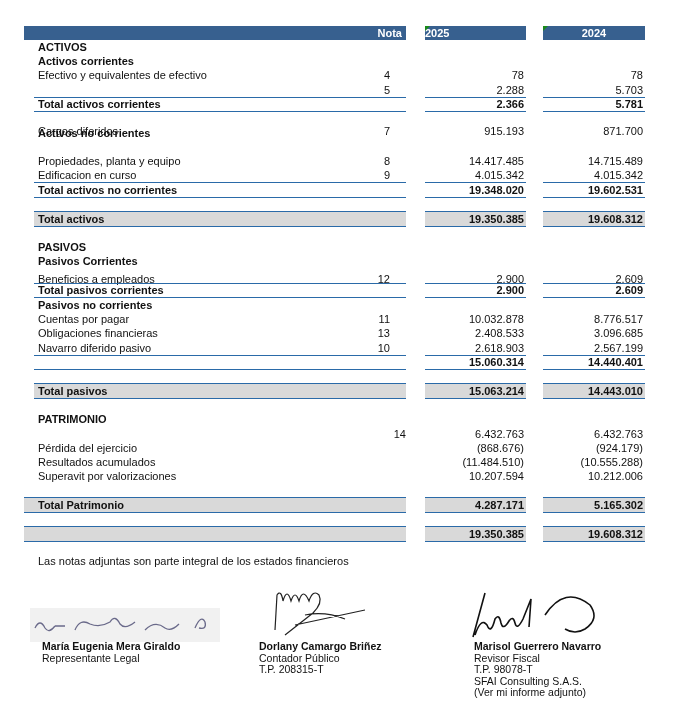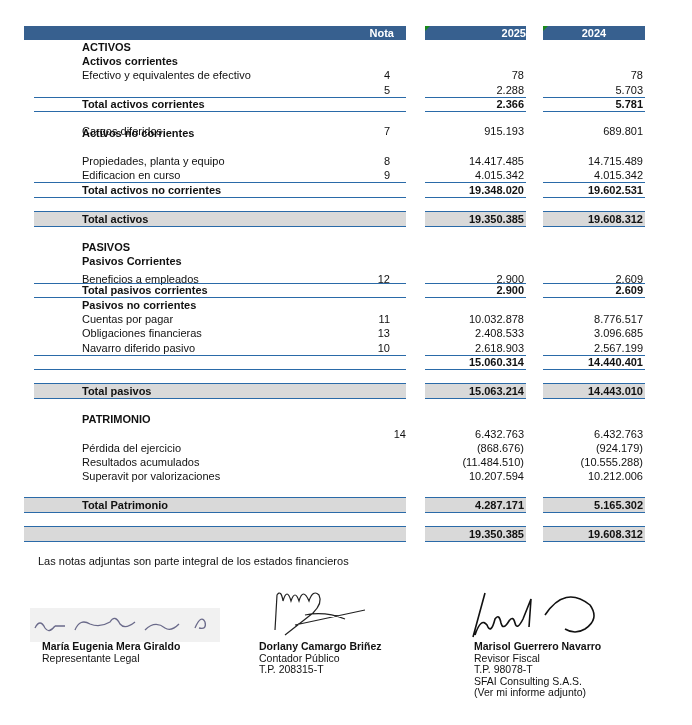--- a/index.html
+++ b/index.html
@@ -2,28 +2,28 @@
 <html><head>
 <meta charset="utf-8">
 <style>
   html, body { margin:0; padding:0; background:#ffffff; }
   body { width:692px; height:725px; position:relative; overflow:hidden;
          font-family:"Liberation Sans", sans-serif; font-size:11px; color:#111; }
   .sheet { position:absolute; left:0; top:0; width:692px; }
   .hdr { position:absolute; top:26px; height:14px; background:#37608f; color:#fff;
          font-weight:bold; font-size:11px; line-height:14px; }
   .hdr.label { left:24px; width:382px; text-align:right; }
-  .hdr.label span { padding-right:12px; }
-  .hdr.c25 { left:425px; width:101px; text-align:right; }
+  .hdr.label span { padding-right:4px; }
+  .hdr.c25 { left:425px; width:101px; text-align:left; }
   .hdr.c24 { left:543px; width:102px; text-align:center; }
   .hdr .tri { position:absolute; left:0; top:0; width:0; height:0;
               border-top:5px solid #1a8a1a; border-right:5px solid transparent; }
   .row { position:absolute; left:0; width:692px; height:14px; line-height:14px; }
   .cell { position:absolute; top:0; height:14px; white-space:nowrap; }
-  .lbl { left:38px; width:340px;margin-left:44px; }
+  .lbl { left:38px; width:340px; }
   .nota { left:360px; width:30px; text-align:right; }
   .v25 { left:425px; width:99px; text-align:right; }
   .v24 { left:543px; width:100px; text-align:right; }
   .b { font-weight:bold; }
   .line { position:absolute; height:0; border-top:1.5px solid #2a6aa8; }
   .shade { position:absolute; height:14px; background:#d9d9d9; }
   .note { position:absolute; left:38px; top:555px; font-size:11px; }
   .sig { position:absolute; font-size:10.5px; line-height:11.5px; }
   .sig .name { font-weight:bold; }
 </style>
@@ -66,21 +66,21 @@
   <div class="line" style="top:111px;left:425px;width:101px"></div>
   <div class="line" style="top:111px;left:543px;width:102px"></div>
 
   <div class="row" style="top:126px">
       <div class="cell lbl b">Activos no corrientes</div>
     </div>
   <div class="row" style="top:124px">
     <div class="cell lbl">Cargos diferidos</div>
     <div class="cell nota">7</div>
     <div class="cell v25">915.193</div>
-    <div class="cell v24">689.801</div>
+    <div class="cell v24">871.700</div>
   </div>
   <div class="row" style="top:154px">
     <div class="cell lbl">Propiedades, planta y equipo</div>
     <div class="cell nota">8</div>
     <div class="cell v25">14.417.485</div>
     <div class="cell v24">14.715.489</div>
   </div>
   <div class="row" style="top:168px">
     <div class="cell lbl">Edificacion en curso</div>
     <div class="cell nota">9</div>

